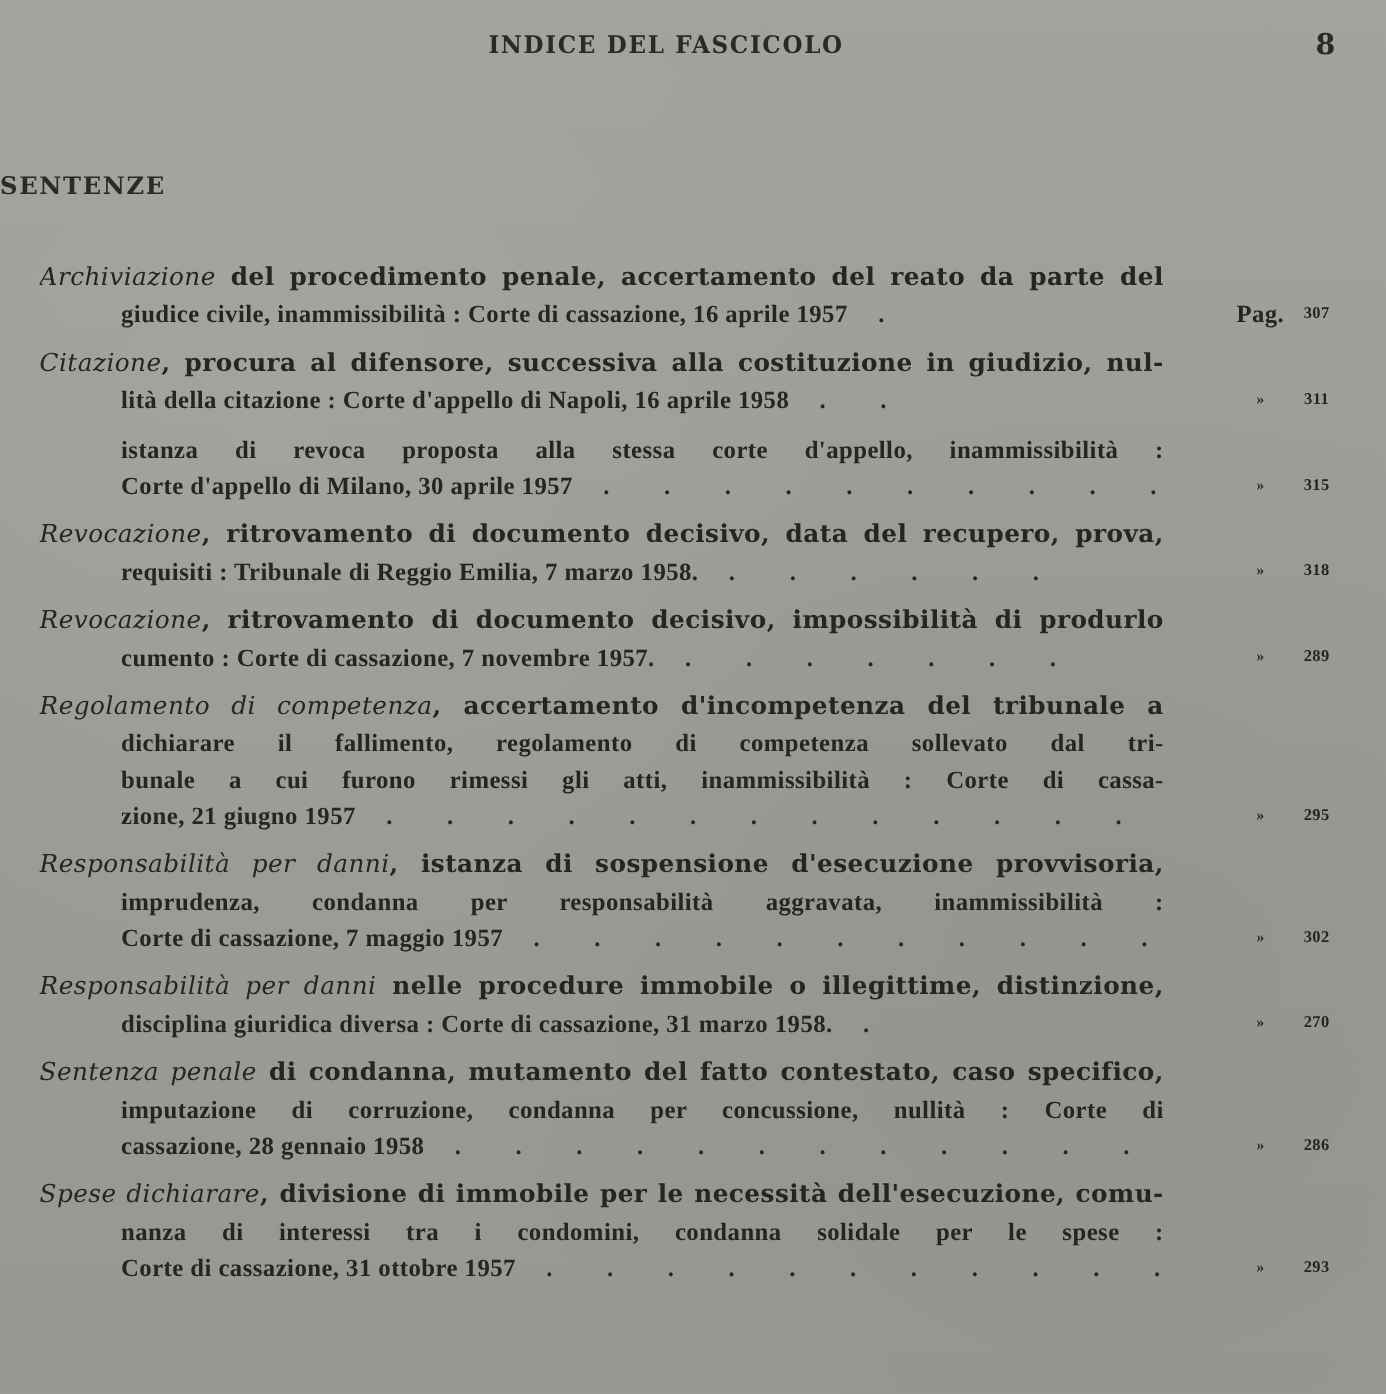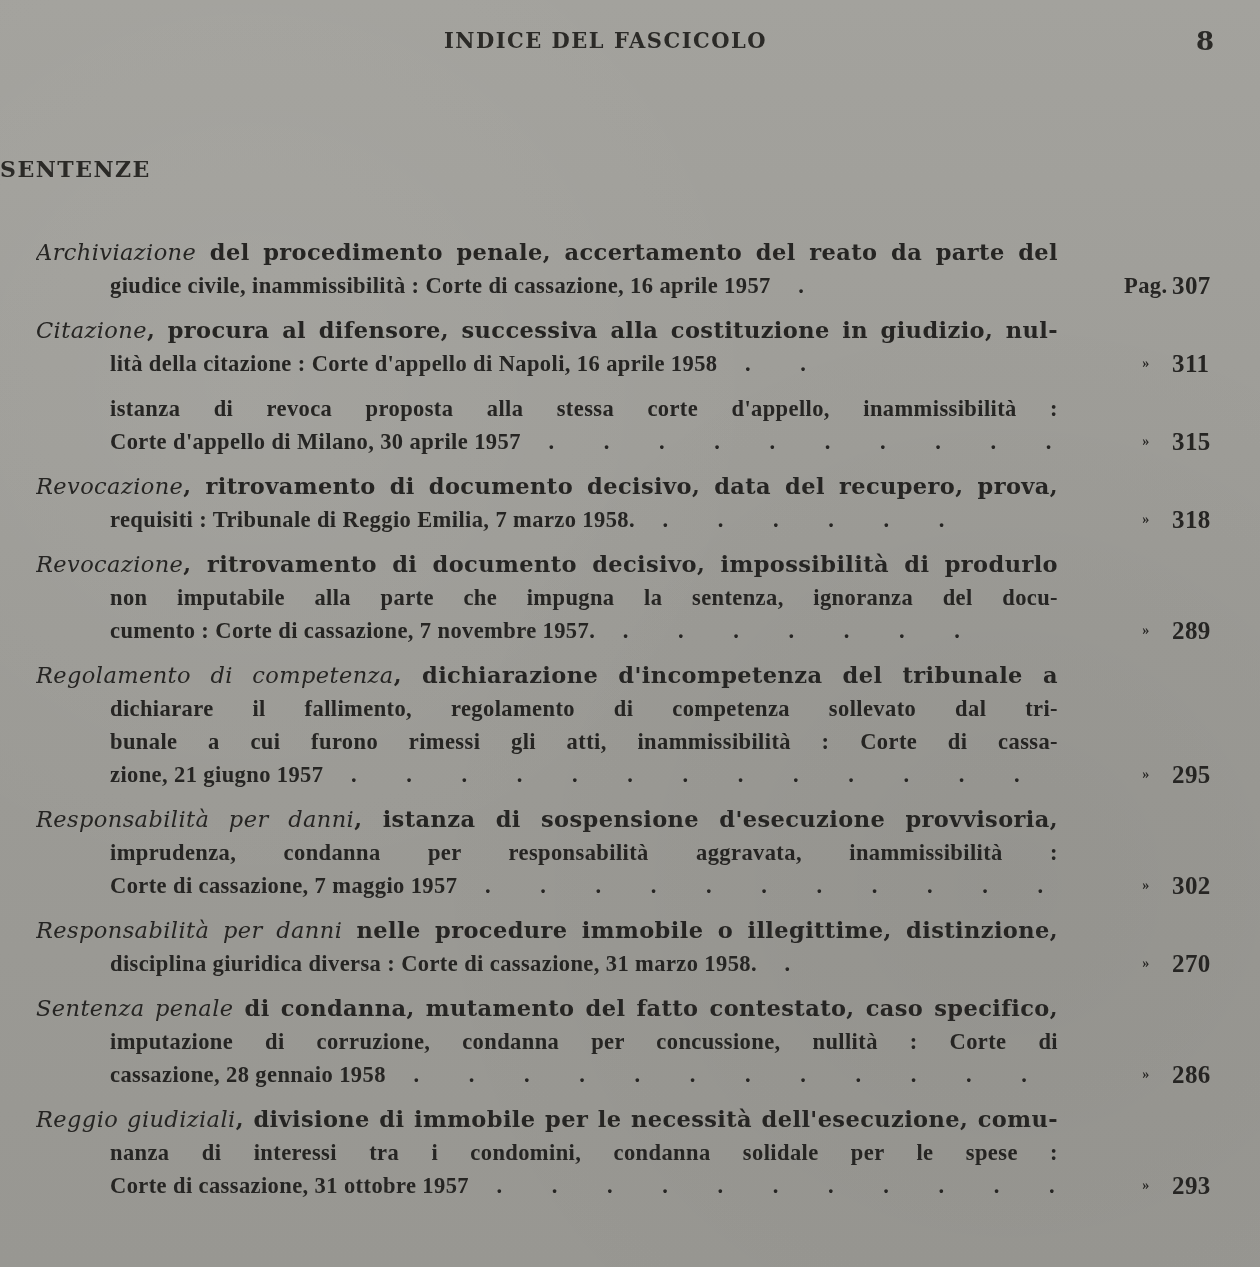--- a/index.html
+++ b/index.html
@@ -117,22 +117,22 @@
       top: 0;
       font-size: 22.5px;
       font-weight: bold;
       margin-left: 38px;
     }
     .page-num {
       position: absolute;
       left: 1136px;
       top: 0;
       width: 50px;
-      text-align: left;
-      font-size: 25px;
+      text-align: center;
+      font-size: 15px;
       font-weight: bold;
     }
     .gap { height: 12px; }
   </style>
 </head>
 <body>
 
 <div class="running-head">
   <span class="running-title">INDICE DEL FASCICOLO</span>
   <span class="folio">8</span>
@@ -156,26 +156,25 @@
       <div class="entry-line cont last"><span class="text-col"><span>Corte d'appello di Milano, 30 aprile 1957</span><span class="leaders">  . . . . . . . . . . .</span></span><span class="ditto">»</span><span class="page-num">315</span></div>
     </div>
     <div class="gap" style="height: 12px;"></div>
     <div class="entry">
       <div class="entry-line first"><span class="text-col"><span class="kw">Revocazione</span><span>, ritrovamento di documento decisivo, data del recupero, prova,</span></span></div>
       <div class="entry-line cont last"><span class="text-col"><span>requisiti : Tribunale di Reggio Emilia, 7 marzo 1958.</span><span class="leaders">  . . . . . .</span></span><span class="ditto">»</span><span class="page-num">318</span></div>
     </div>
     <div class="gap" style="height: 12px;"></div>
     <div class="entry">
       <div class="entry-line first"><span class="text-col"><span class="kw">Revocazione</span><span>, ritrovamento di documento decisivo, impossibilità di produrlo</span></span></div>
-      <div class="entry-line cont"><span class="text-col"><span>non imputabile alla parte che impugna la sentenza, ignoranza del docu-</span></span></div>
       <div class="entry-line cont last"><span class="text-col"><span>cumento : Corte di cassazione, 7 novembre 1957.</span><span class="leaders">  . . . . . . .</span></span><span class="ditto">»</span><span class="page-num">289</span></div>
     </div>
     <div class="gap" style="height: 12px;"></div>
     <div class="entry">
-      <div class="entry-line first"><span class="text-col"><span class="kw">Regolamento di competenza</span><span>, dichiarazione d'incompetenza del tribunale a</span></span></div>
+      <div class="entry-line first"><span class="text-col"><span class="kw">Regolamento di competenza</span><span>, accertamento d'incompetenza del tribunale a</span></span></div>
       <div class="entry-line cont"><span class="text-col"><span>dichiarare il fallimento, regolamento di competenza sollevato dal tri-</span></span></div>
       <div class="entry-line cont"><span class="text-col"><span>bunale a cui furono rimessi gli atti, inammissibilità : Corte di cassa-</span></span></div>
       <div class="entry-line cont last"><span class="text-col"><span>zione, 21 giugno 1957</span><span class="leaders">  . . . . . . . . . . . . . . .</span></span><span class="ditto">»</span><span class="page-num">295</span></div>
     </div>
     <div class="gap" style="height: 12px;"></div>
     <div class="entry">
       <div class="entry-line first"><span class="text-col"><span class="kw">Responsabilità per danni</span><span>, istanza di sospensione d'esecuzione provvisoria,</span></span></div>
       <div class="entry-line cont"><span class="text-col"><span>imprudenza, condanna per responsabilità aggravata, inammissibilità :</span></span></div>
       <div class="entry-line cont last"><span class="text-col"><span>Corte di cassazione, 7 maggio 1957</span><span class="leaders">  . . . . . . . . . . . .</span></span><span class="ditto">»</span><span class="page-num">302</span></div>
     </div>
@@ -185,17 +184,17 @@
       <div class="entry-line cont last"><span class="text-col"><span>disciplina giuridica diversa : Corte di cassazione, 31 marzo 1958.</span><span class="leaders">  .</span></span><span class="ditto">»</span><span class="page-num">270</span></div>
     </div>
     <div class="gap" style="height: 12px;"></div>
     <div class="entry">
       <div class="entry-line first"><span class="text-col"><span class="kw">Sentenza penale</span><span> di condanna, mutamento del fatto contestato, caso specifico,</span></span></div>
       <div class="entry-line cont"><span class="text-col"><span>imputazione di corruzione, condanna per concussione, nullità : Corte di</span></span></div>
       <div class="entry-line cont last"><span class="text-col"><span>cassazione, 28 gennaio 1958</span><span class="leaders">  . . . . . . . . . . . . . . .</span></span><span class="ditto">»</span><span class="page-num">286</span></div>
     </div>
     <div class="gap" style="height: 12px;"></div>
     <div class="entry">
-      <div class="entry-line first"><span class="text-col"><span class="kw">Reggio giudiziali</span><span>, divisione di immobile per le necessità dell'esecuzione, comu-</span></span></div>
+      <div class="entry-line first"><span class="text-col"><span class="kw">Spese dichiarare</span><span>, divisione di immobile per le necessità dell'esecuzione, comu-</span></span></div>
       <div class="entry-line cont"><span class="text-col"><span>nanza di interessi tra i condomini, condanna solidale per le spese :</span></span></div>
       <div class="entry-line cont last"><span class="text-col"><span>Corte di cassazione, 31 ottobre 1957</span><span class="leaders">  . . . . . . . . . . . .</span></span><span class="ditto">»</span><span class="page-num">293</span></div>
     </div>
   </div>
 
 </body></html>

